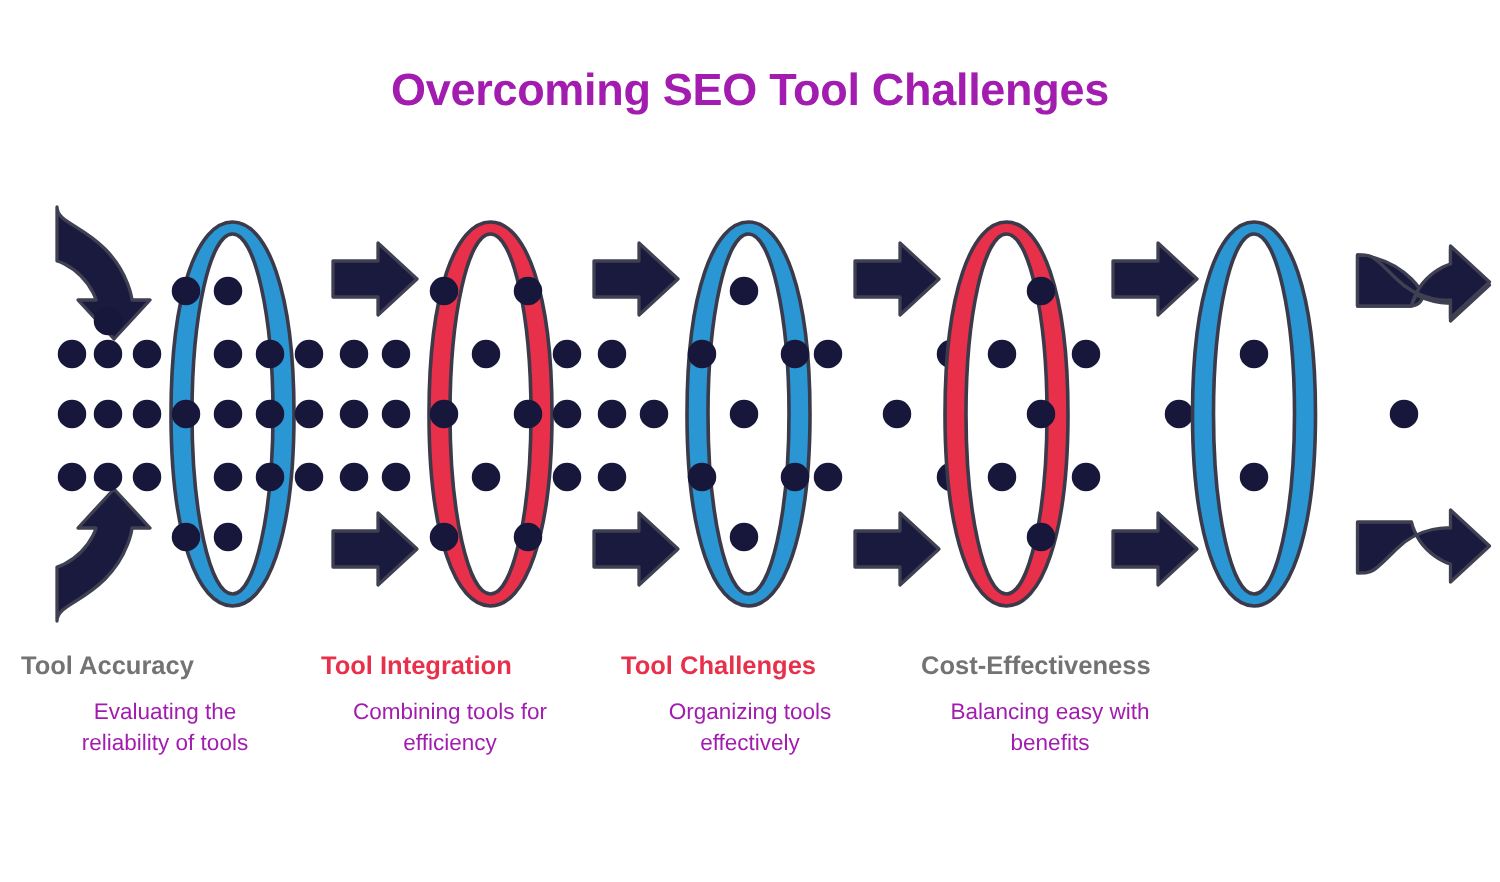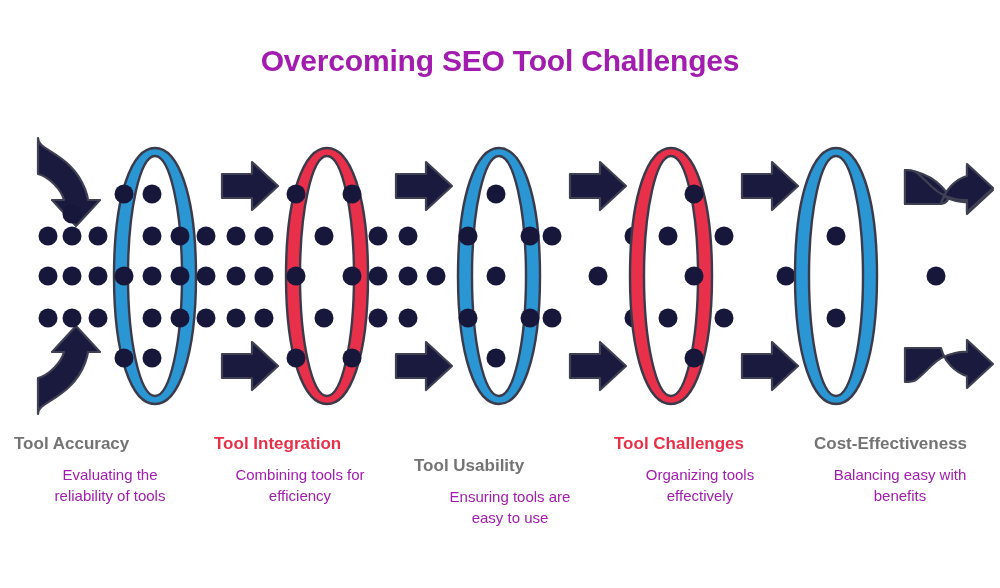--- a/index.html
+++ b/index.html
@@ -303,24 +303,20 @@
     <div class="caption-col col-1">
       <div class="caption-title c-blue">Tool Accuracy</div>
       <div class="caption-desc">Evaluating the reliability of tools</div>
     </div>
 
     <div class="caption-col col-2">
       <div class="caption-title c-red">Tool Integration</div>
       <div class="caption-desc">Combining tools for efficiency</div>
     </div>
 
-    <div class="caption-col col-3">
-      <div class="caption-title c-blue">Tool Usability</div>
-      <div class="caption-desc">Ensuring tools are easy to use</div>
-    </div>
 
     <div class="caption-col col-4">
       <div class="caption-title c-red">Tool Challenges</div>
       <div class="caption-desc">Organizing tools effectively</div>
     </div>
 
     <div class="caption-col col-5">
       <div class="caption-title c-blue">Cost-Effectiveness</div>
       <div class="caption-desc">Balancing easy with benefits</div>
     </div>

